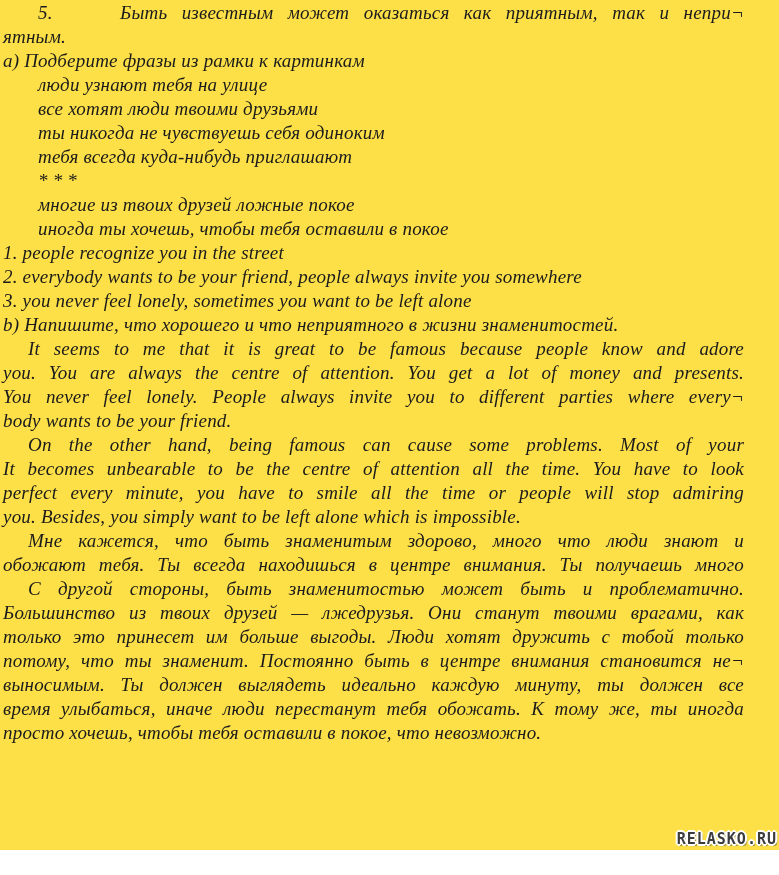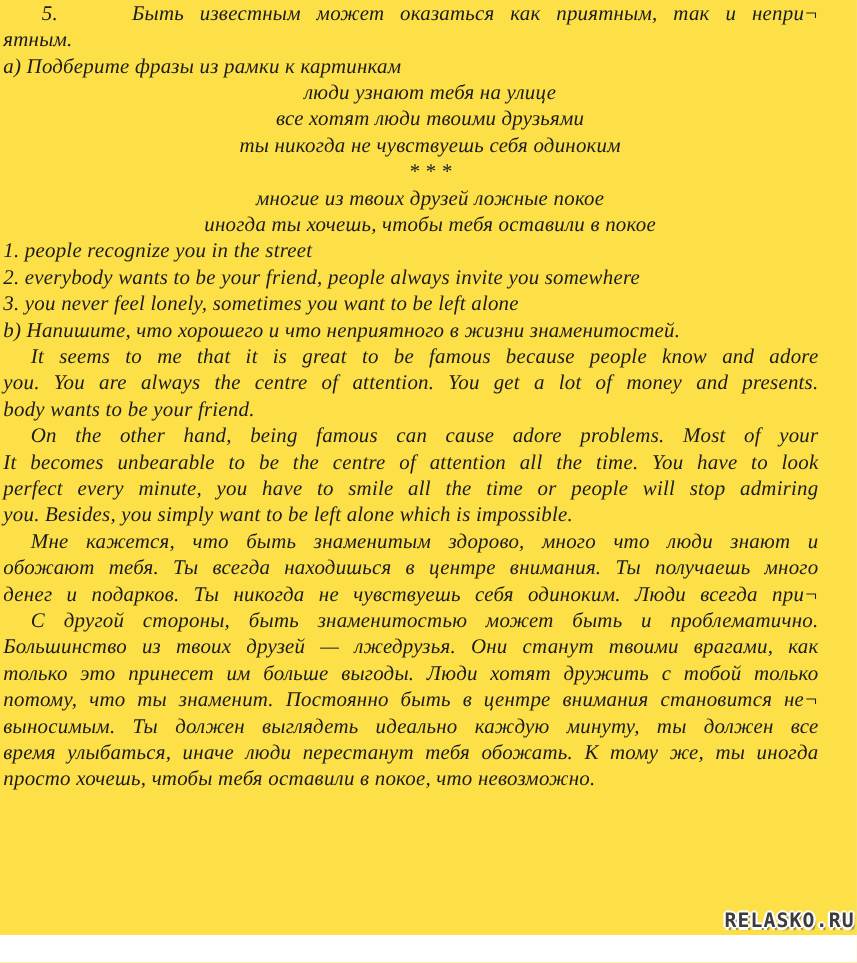--- a/index.html
+++ b/index.html
@@ -24,34 +24,34 @@
   .line {
     height: 24px;
     line-height: 24px;
     white-space: nowrap;
   }
   .just {
     white-space: normal;
     text-align: justify;
     text-align-last: justify;
   }
-  .indent-box { padding-left: 35px; text-align: center; }
+  .indent-box { padding-left: 35px; }
   .indent-par { padding-left: 25px; }
   .task-num {
     display: inline-block;
     width: 82px;
     padding-left: 35px;
   }
   .watermark {
     position: absolute;
     right: 2px;
     bottom: 2px;
     font-family: "DejaVu Sans Mono", monospace;
     font-weight: 700;
-    font-size: 18px;
+    font-size: 15px;
     letter-spacing: 1px;
     color: #3c3c3c;
     text-shadow:
       -1px -1px 0 #ffffff, 1px -1px 0 #ffffff,
       -1px  1px 0 #ffffff, 1px  1px 0 #ffffff,
       -2px  0   0 #ffffff, 2px  0   0 #ffffff,
        0   -2px 0 #ffffff, 0    2px 0 #ffffff,
        2px  2px 1px rgba(60,60,60,0.55);
     margin-left: 17px;
   }
@@ -63,44 +63,45 @@
   <div class="text-block">
 
     <div class="line just"><span class="task-num">5.</span><span>Быть известным может оказаться как приятным, так и непри¬</span></div>
     <div class="line">ятным.</div>
 
     <div class="line">а) Подберите фразы из рамки к картинкам</div>
 
     <div class="line indent-box">люди узнают тебя на улице</div>
     <div class="line indent-box">все хотят люди твоими друзьями</div>
     <div class="line indent-box">ты никогда не чувствуешь себя одиноким</div>
+    <div class="line indent-box">тебя всегда куда-нибудь приглашают</div>
 
     <div class="line indent-box">* * *</div>
 
     <div class="line indent-box">многие из твоих друзей ложные покое</div>
     <div class="line indent-box">иногда ты хочешь, чтобы тебя оставили в покое</div>
 
     <div class="line">1. people recognize you in the street</div>
     <div class="line">2. everybody wants to be your friend, people always invite you somewhere</div>
     <div class="line">3. you never feel lonely, sometimes you want to be left alone</div>
 
     <div class="line">b) Напишите, что хорошего и что неприятного в жизни знаменитостей.</div>
 
     <div class="line indent-par just">It seems to me that it is great to be famous because people know and adore</div>
     <div class="line just">you. You are always the centre of attention. You get a lot of money and presents.</div>
+    <div class="line just">You never feel lonely. People always invite you to different parties where every¬</div>
     <div class="line">body wants to be your friend.</div>
 
-    <div class="line indent-par just">On the other hand, being famous can cause adore problems. Most of your</div>
+    <div class="line indent-par just">On the other hand, being famous can cause some problems. Most of your</div>
     <div class="line just">It becomes unbearable to be the centre of attention all the time. You have to look</div>
     <div class="line just">perfect every minute, you have to smile all the time or people will stop admiring</div>
     <div class="line">you. Besides, you simply want to be left alone which is impossible.</div>
 
     <div class="line indent-par just">Мне кажется, что быть знаменитым здорово, много что люди знают и</div>
     <div class="line just">обожают тебя. Ты всегда находишься в центре внимания. Ты получаешь много</div>
-    <div class="line just">денег и подарков. Ты никогда не чувствуешь себя одиноким. Люди всегда при¬</div>
 
     <div class="line indent-par just">С другой стороны, быть знаменитостью может быть и проблематично.</div>
     <div class="line just">Большинство из твоих друзей — лжедрузья. Они станут твоими врагами, как</div>
     <div class="line just">только это принесет им больше выгоды. Люди хотят дружить с тобой только</div>
     <div class="line just">потому, что ты знаменит. Постоянно быть в центре внимания становится не¬</div>
     <div class="line just">выносимым. Ты должен выглядеть идеально каждую минуту, ты должен все</div>
     <div class="line just">время улыбаться, иначе люди перестанут тебя обожать. К тому же, ты иногда</div>
     <div class="line">просто хочешь, чтобы тебя оставили в покое, что невозможно.</div>
 
   </div>

